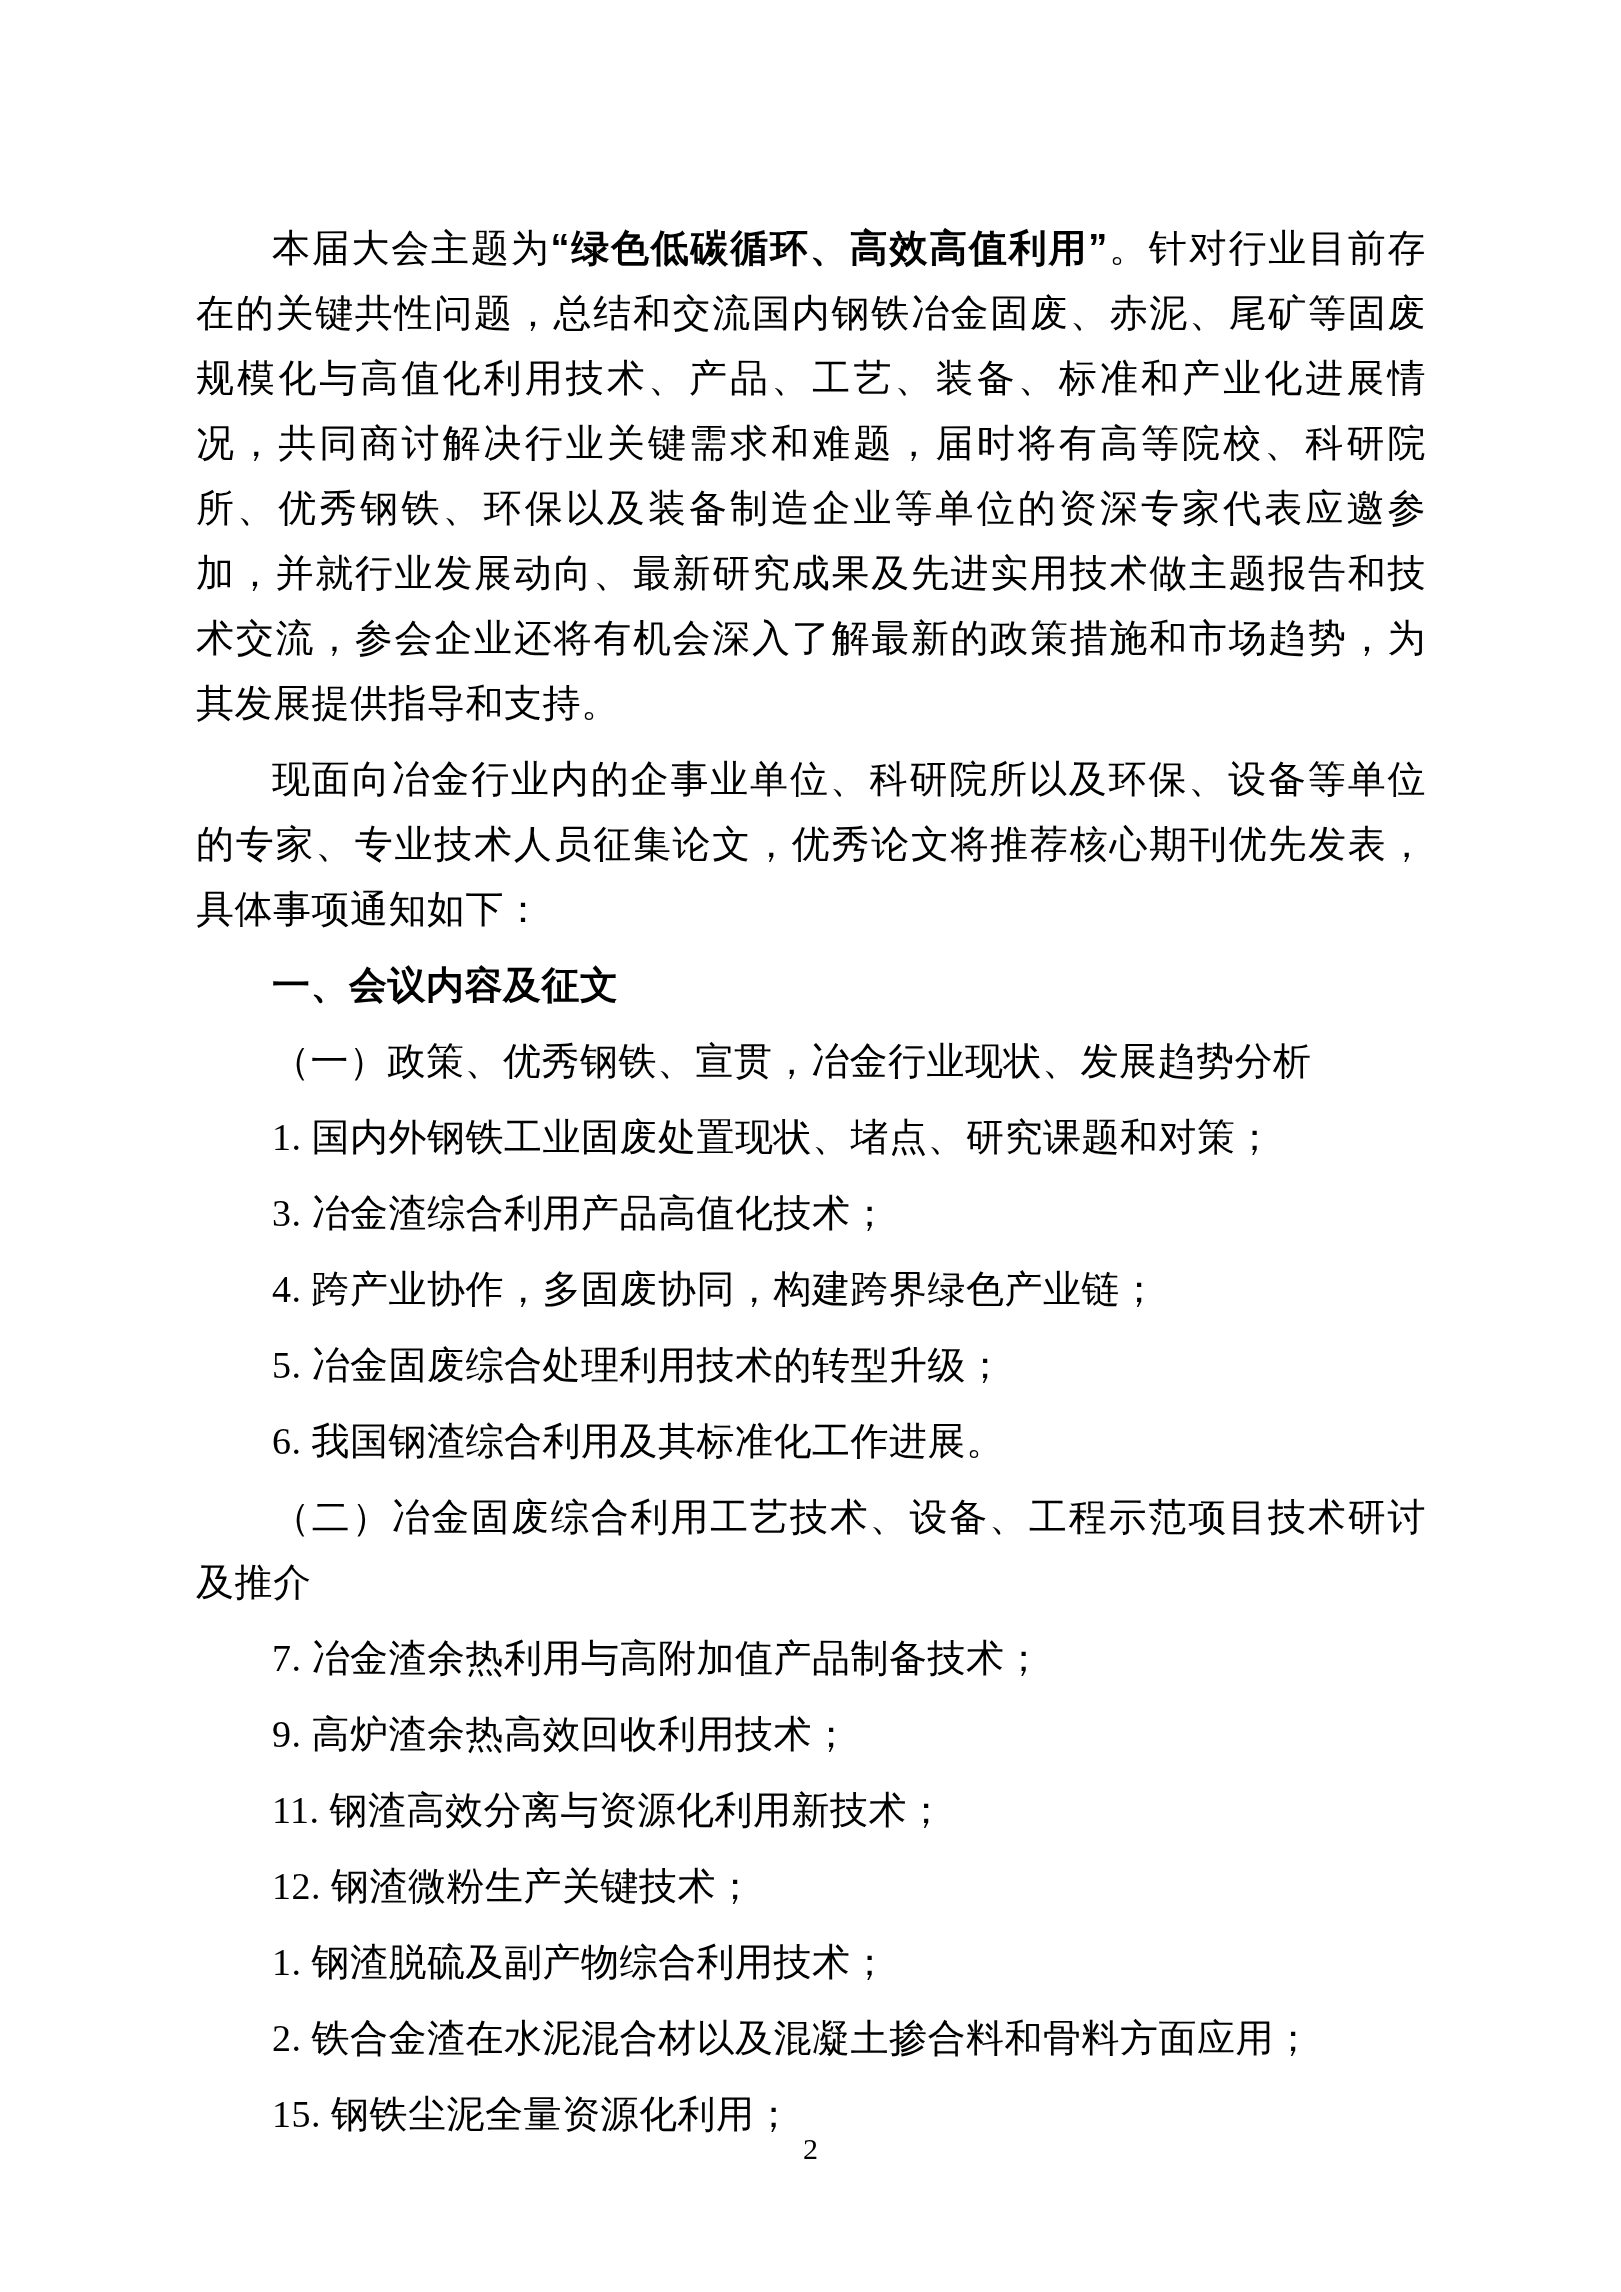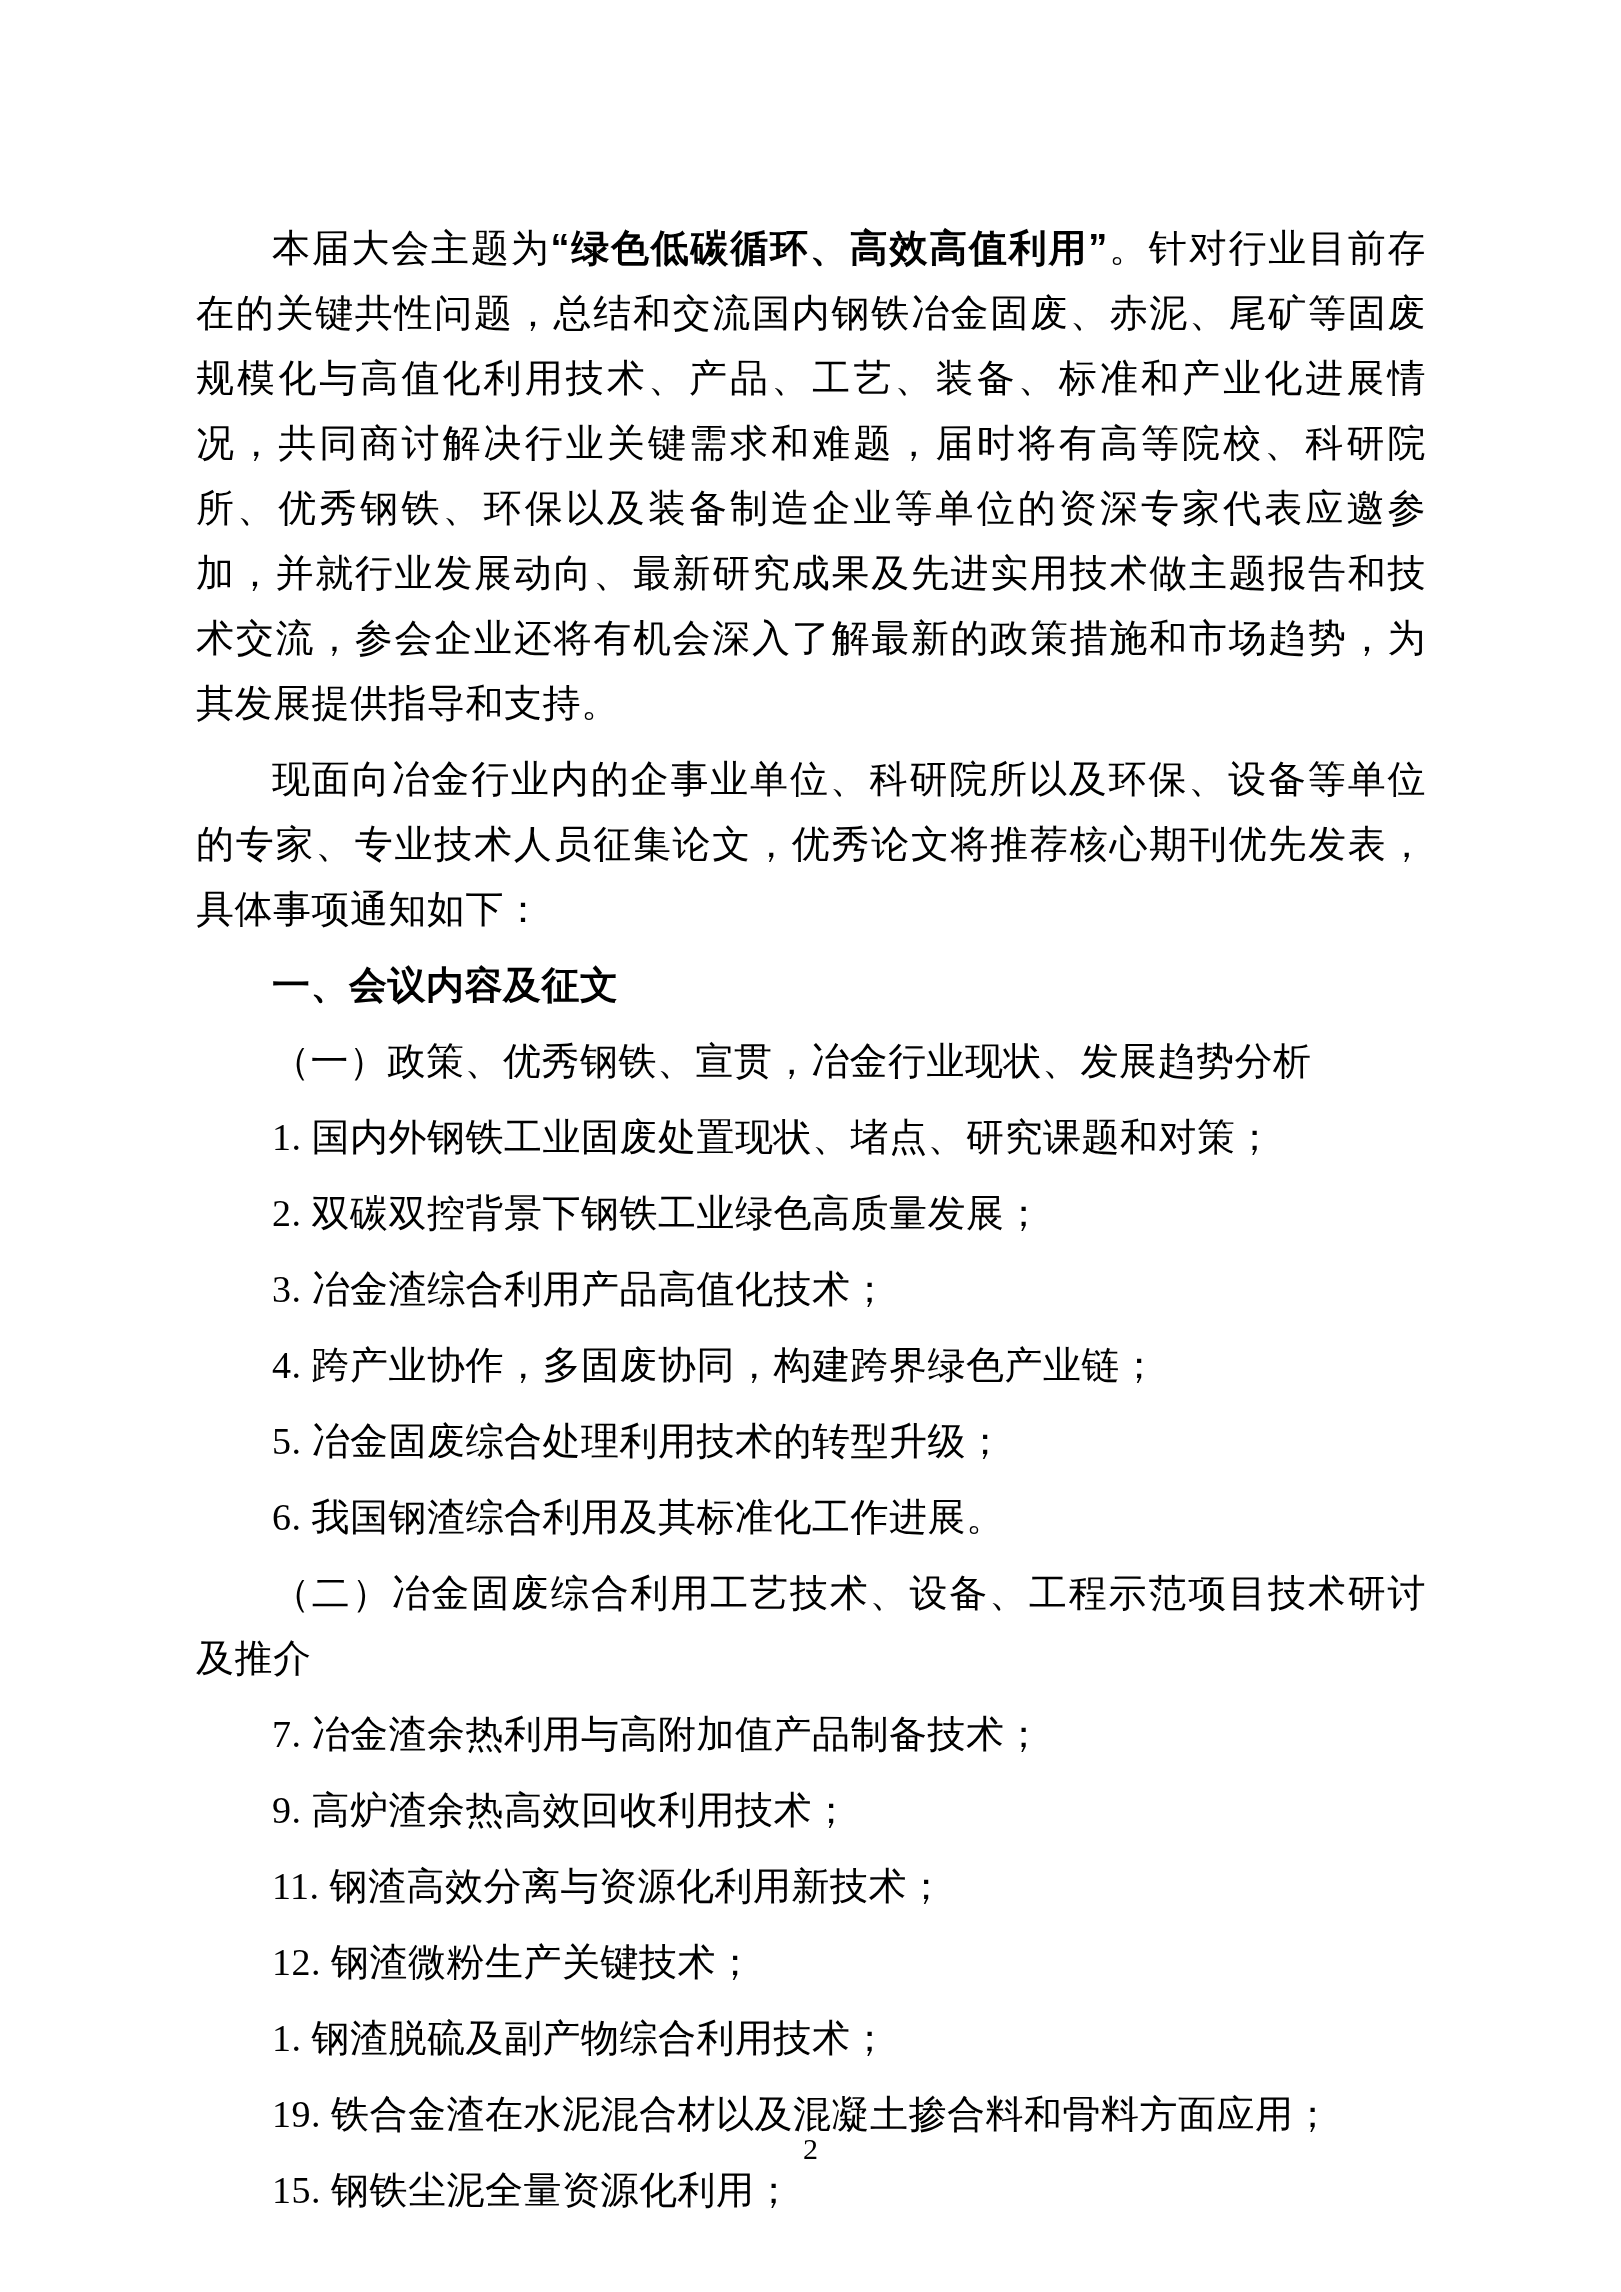--- a/index.html
+++ b/index.html
@@ -59,33 +59,32 @@
 
     <p><span>本届大会主题为</span><span class="hei">“绿色低碳循环、高效高值利用”</span><span>。针对行业目前存在的关键共性问题，总结和交流国内钢铁冶金固废、赤泥、尾矿等固废规模化与高值化利用技术、产品、工艺、装备、标准和产业化进展情况，共同商讨解决行业关键需求和难题，届时将有高等院校、科研院所、优秀钢铁、环保以及装备制造企业等单位的资深专家代表应邀参加，并就行业发展动向、最新研究成果及先进实用技术做主题报告和技术交流，参会企业还将有机会深入了解最新的政策措施和市场趋势，为其发展提供指导和支持。</span></p>
 
     <p>现面向冶金行业内的企事业单位、科研院所以及环保、设备等单位的专家、专业技术人员征集论文，优秀论文将推荐核心期刊优先发表，具体事项通知如下：</p>
 
     <p class="section-heading">一、会议内容及征文</p>
 
     <p>（一）政策、优秀钢铁、宣贯，冶金行业现状、发展趋势分析</p>
 
     <p>1. 国内外钢铁工业固废处置现状、堵点、研究课题和对策；</p>
-    <p>2. 双碳双控背景下钢铁工业绿色高质量发展；</p>
     <p>3. 冶金渣综合利用产品高值化技术；</p>
     <p>4. 跨产业协作，多固废协同，构建跨界绿色产业链；</p>
     <p>5. 冶金固废综合处理利用技术的转型升级；</p>
     <p>6. 我国钢渣综合利用及其标准化工作进展。</p>
 
     <p>（二）冶金固废综合利用工艺技术、设备、工程示范项目技术研讨及推介</p>
 
     <p>7. 冶金渣余热利用与高附加值产品制备技术；</p>
     <p>9. 高炉渣余热高效回收利用技术；</p>
     <p>11. 钢渣高效分离与资源化利用新技术；</p>
     <p>12. 钢渣微粉生产关键技术；</p>
     <p>1. 钢渣脱硫及副产物综合利用技术；</p>
-    <p>19. 铁合金渣在水泥混合材以及混凝土掺合料和骨料方面应用；</p>
+    <p>2. 铁合金渣在水泥混合材以及混凝土掺合料和骨料方面应用；</p>
     <p>15. 钢铁尘泥全量资源化利用；</p>
 
   </div>
 
   <div class="page-number">2</div>
 </div>
 
 
 </body></html>

